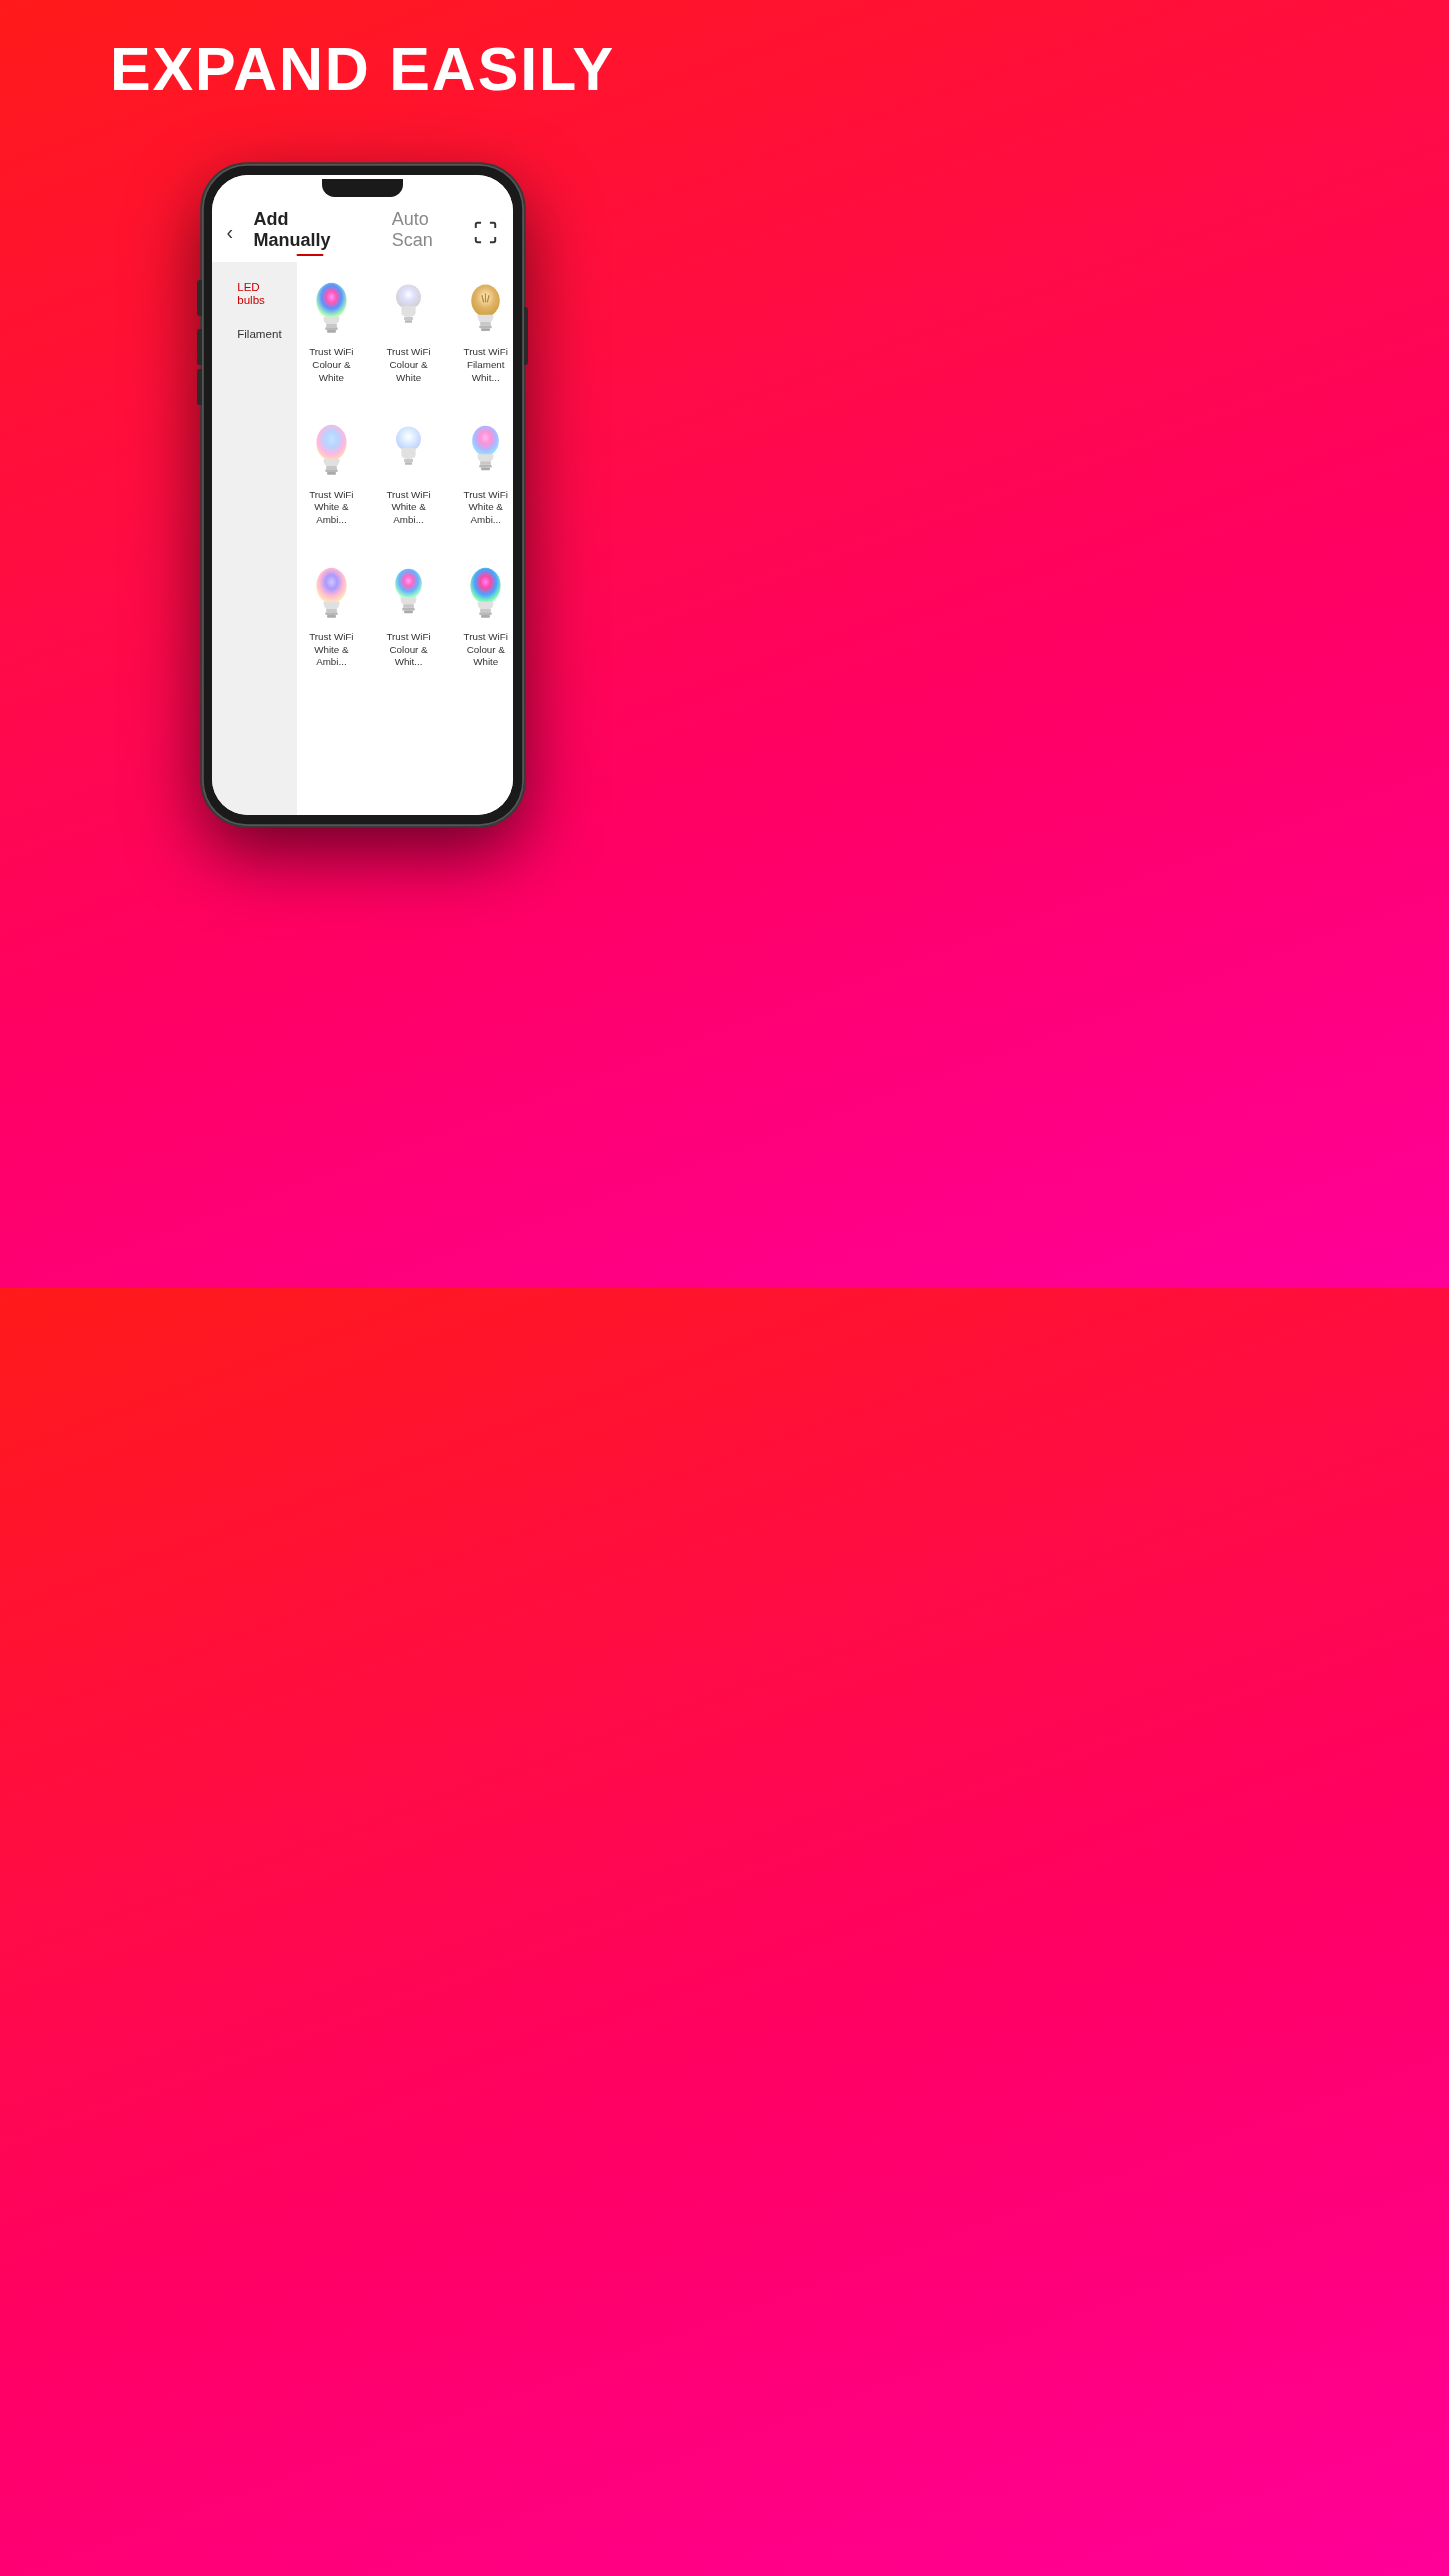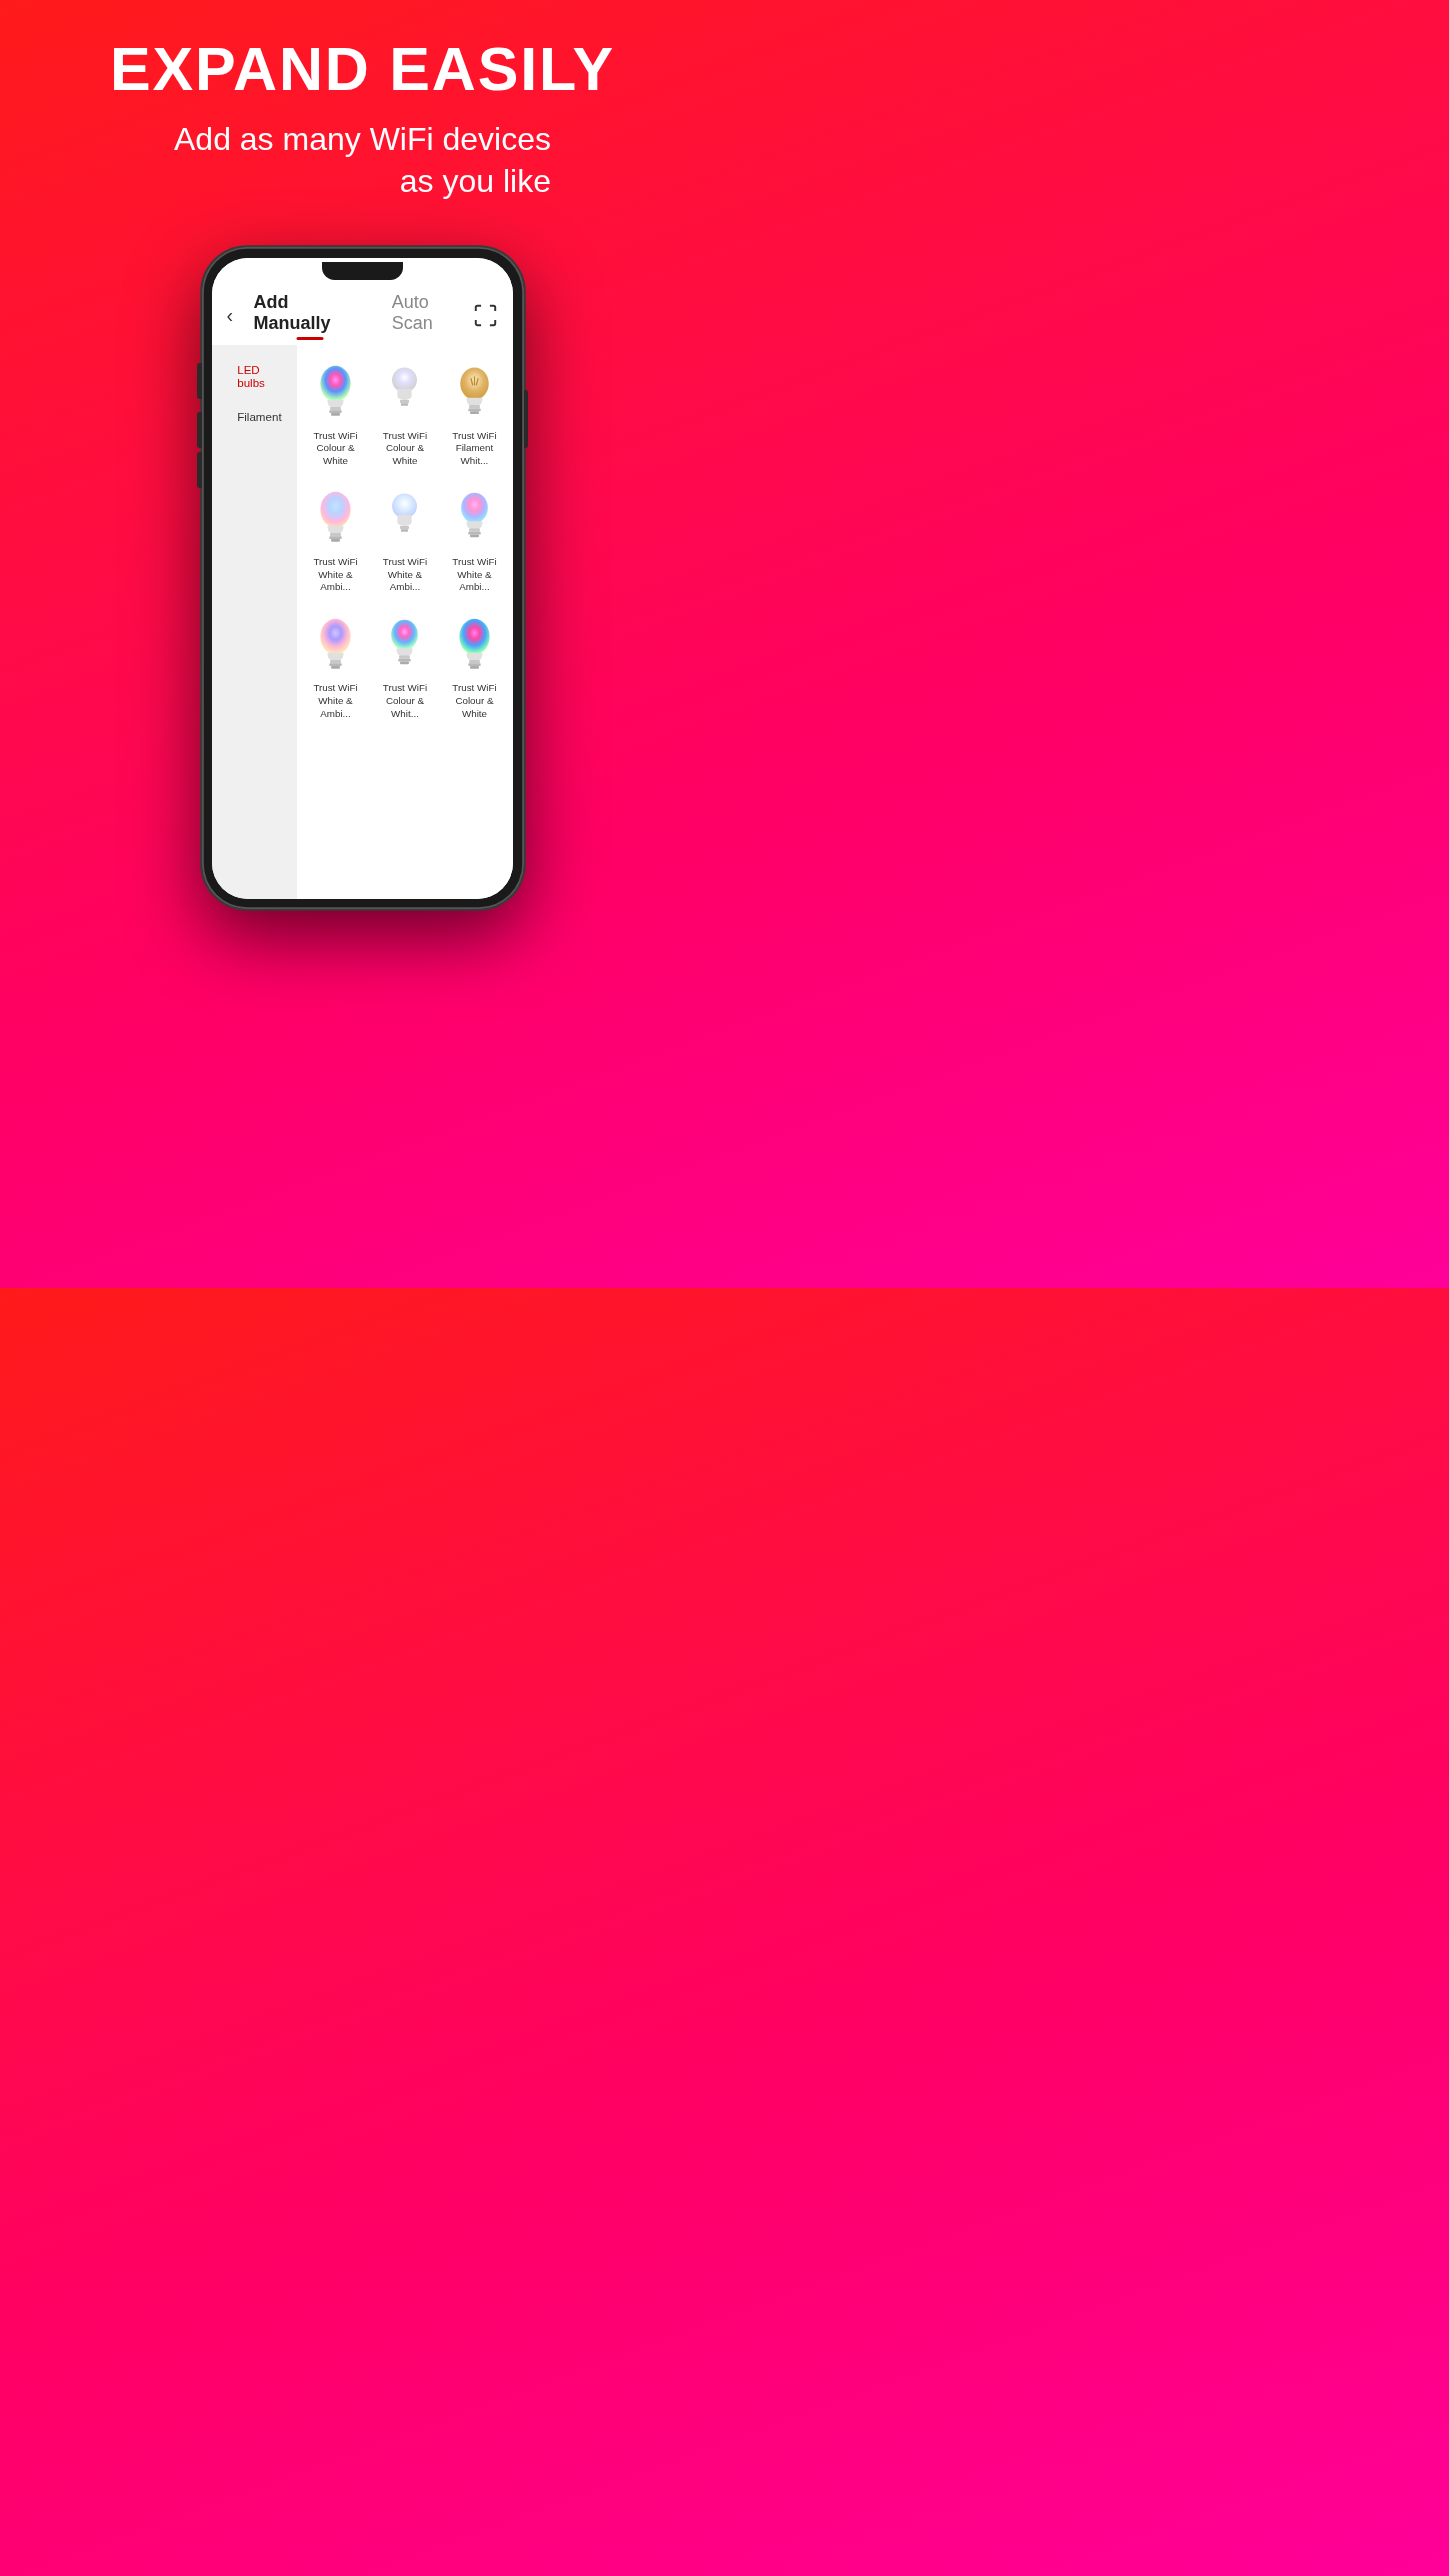--- a/index.html
+++ b/index.html
@@ -210,21 +210,21 @@
       font-weight: 500;
     }
 
     .device-grid {
       flex: 1;
       background: white;
       overflow-y: auto;
       padding: 7.2px 3.6px;
       display: grid;
       grid-template-columns: repeat(3, 1fr);
-      gap: 0;
+      gap: 16px;
       align-content: start;
     }
 
     .device-cell {
       display: flex;
       flex-direction: column;
       align-items: center;
       padding: 9px 3.6px 10.7px;
       cursor: pointer;
     }
@@ -243,21 +243,20 @@
       color: #333;
       text-align: center;
       line-height: 1.3;
     }
   </style>
 </head>
 <body>
 
 <div class="header-section">
   <div class="main-title">EXPAND EASILY</div>
-  <div class="subtitle">Add as many WiFi devices<br>as you like</div>
 </div>
 
 <div class="phone-wrapper">
   <div class="phone-frame">
     <div class="phone-screen">
 
       <div class="status-bar">
         <div class="notch"></div>
       </div>
 

